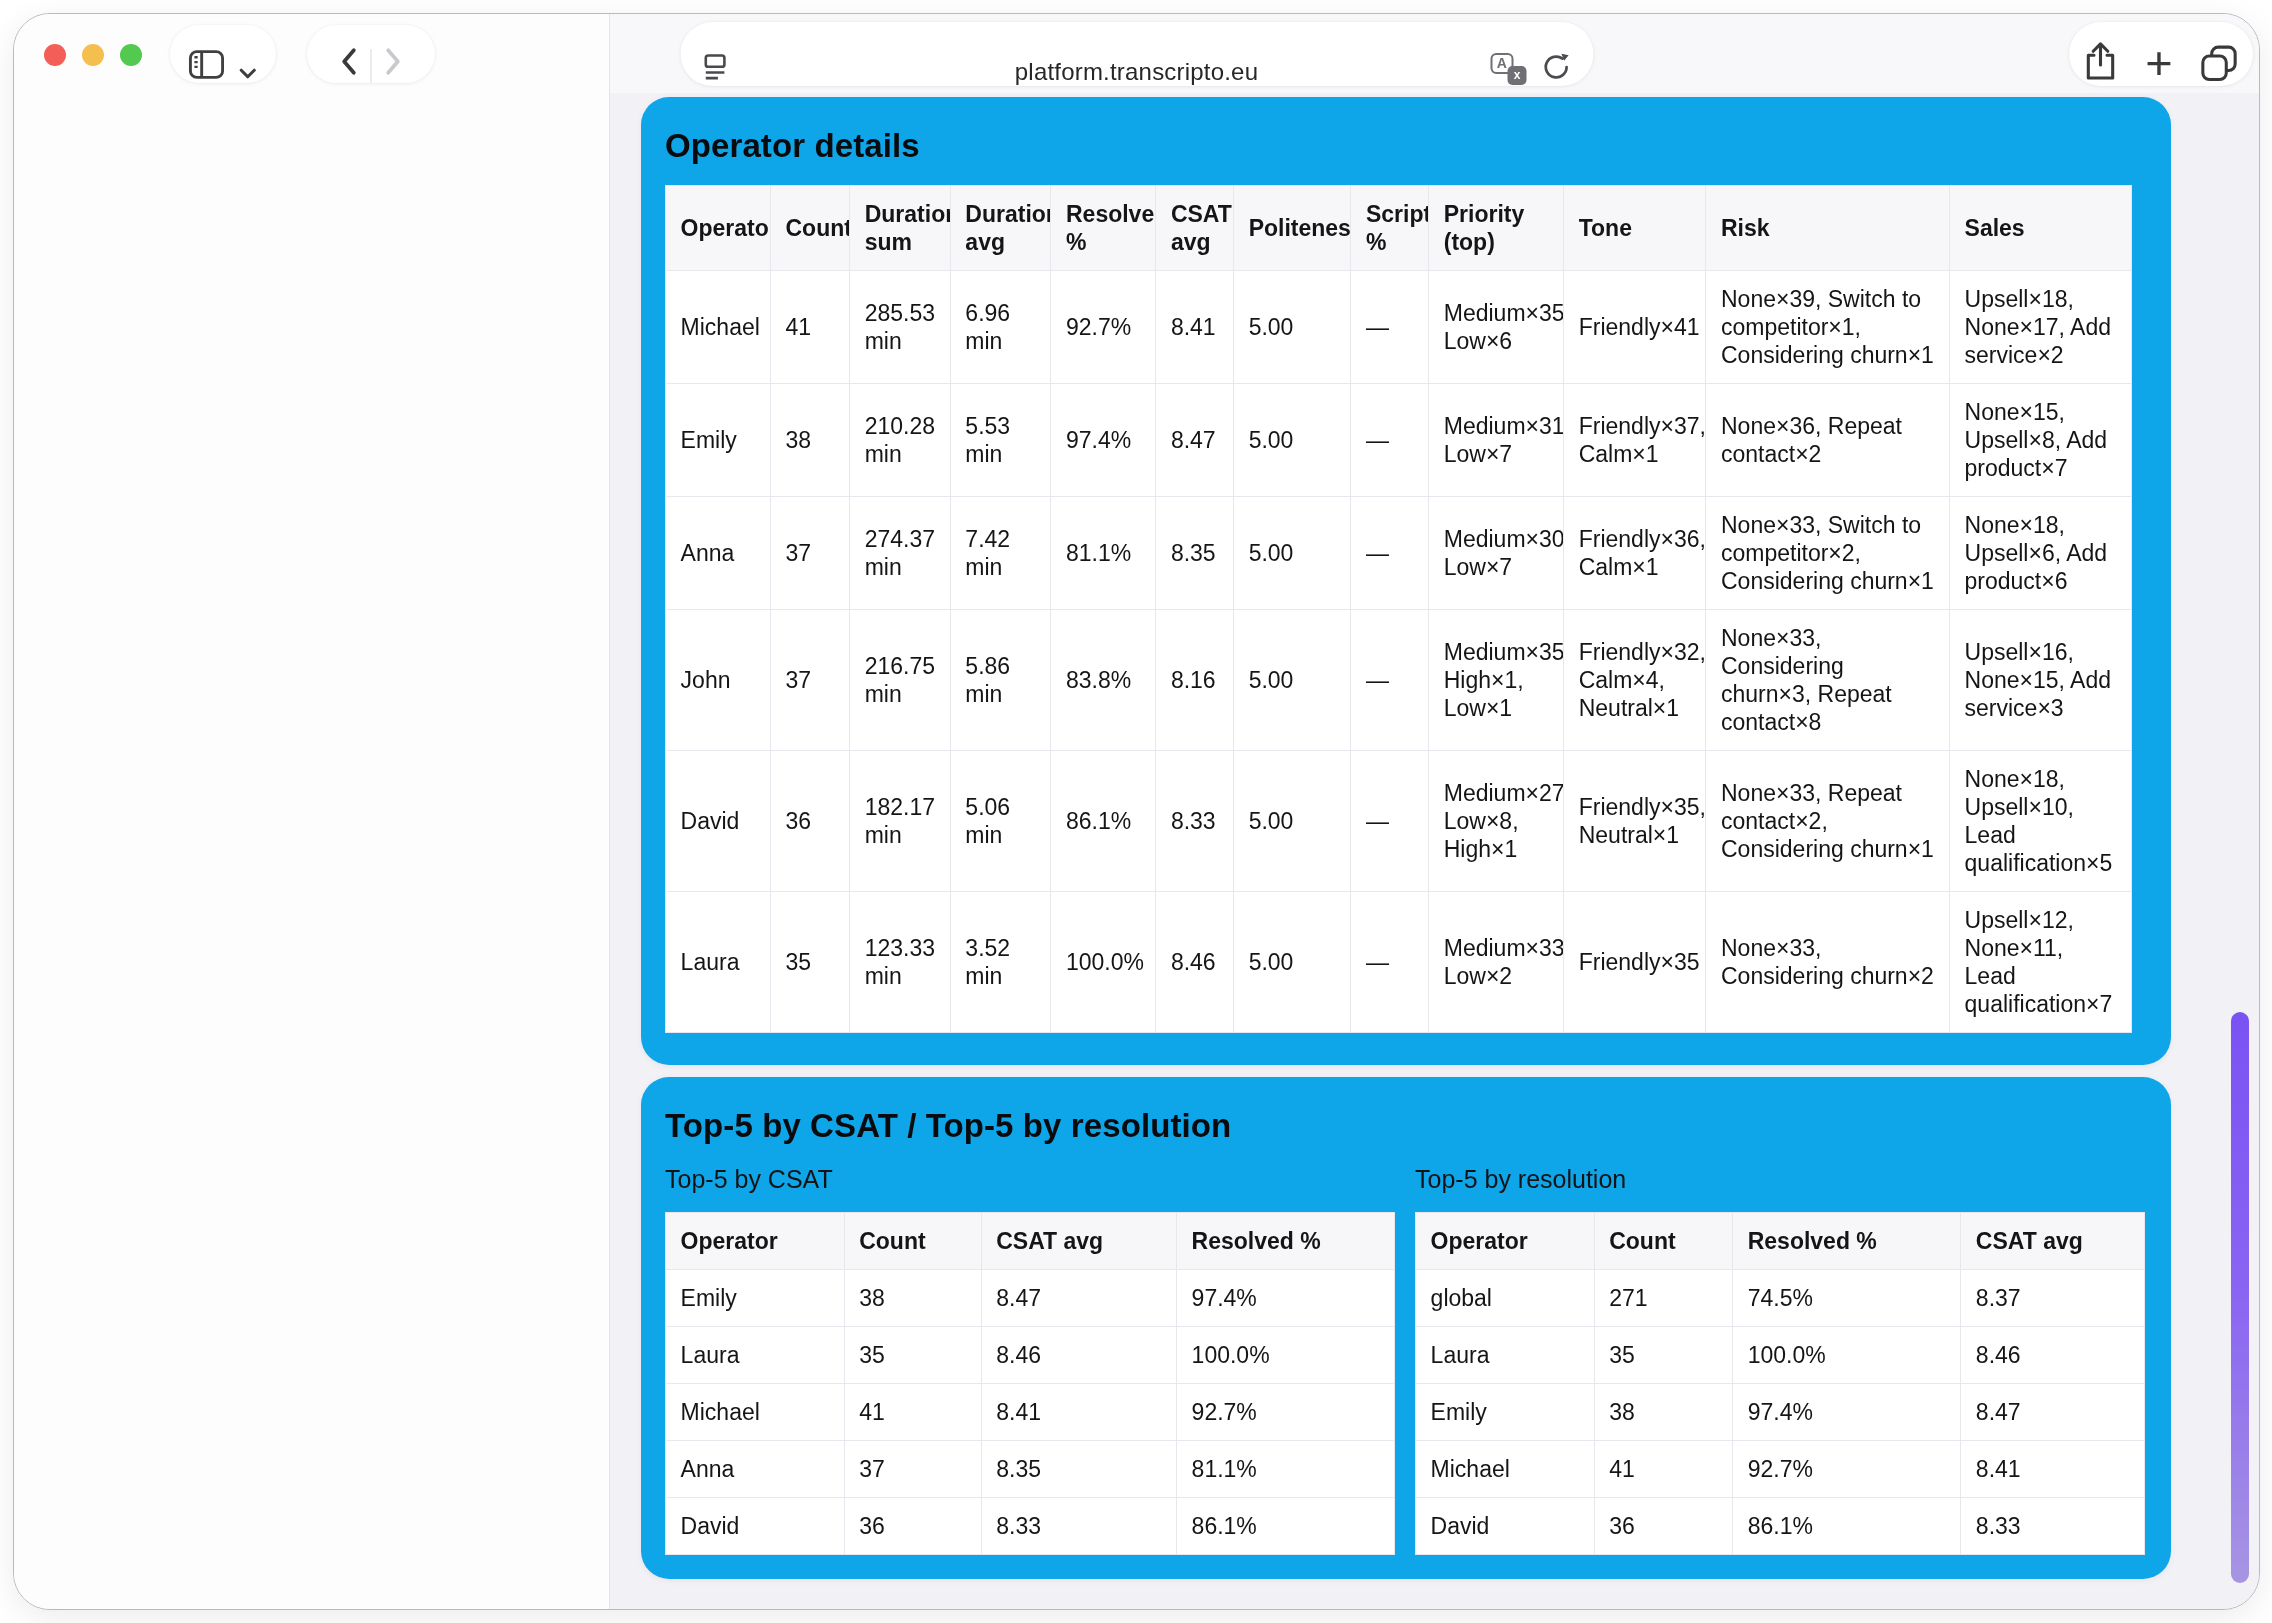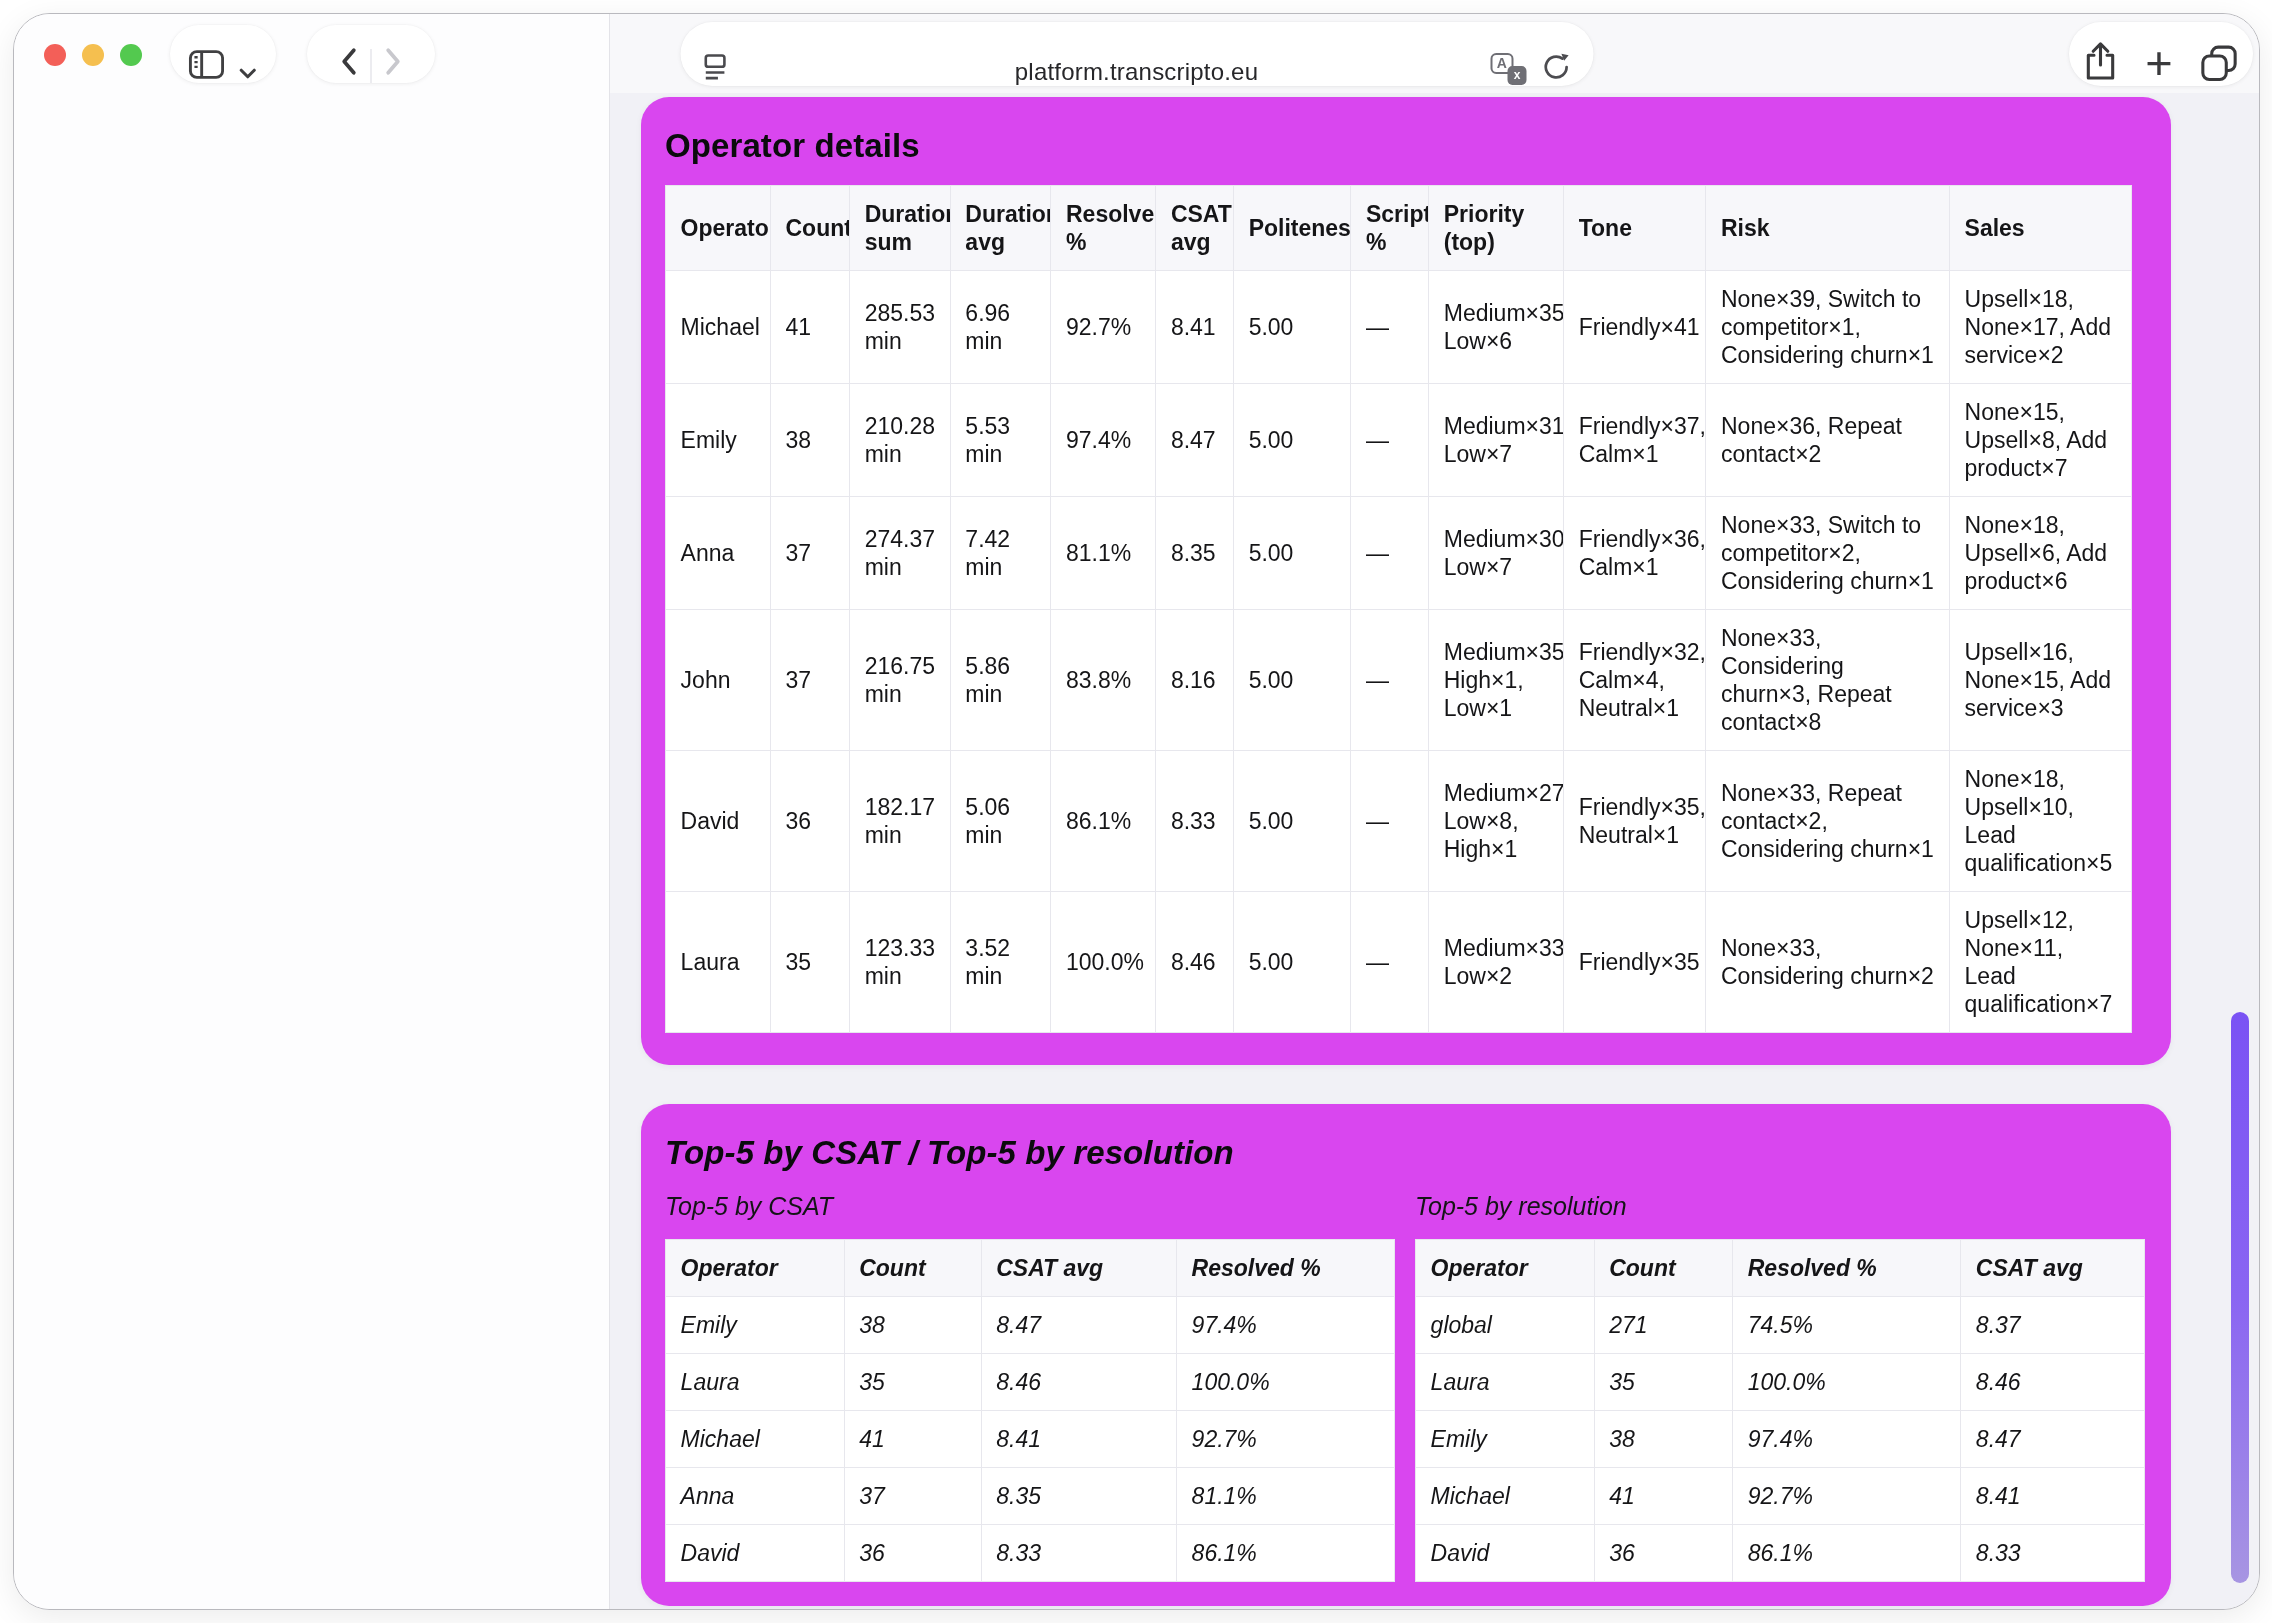--- a/index.html
+++ b/index.html
@@ -43,24 +43,24 @@
                  border: 2.4px solid #6f6f75; border-radius: 5.7px; color: #6f6f75;
                  font-size: 14px; font-weight: bold; display: flex; align-items: center;
                  justify-content: center; background: #fff; }
   .translate-x { position: absolute; right: 0; bottom: 0; width: 18.7px; height: 18.7px;
                  background: #6f6f75; border-radius: 4.9px; color: #fff; font-size: 12px;
                  font-weight: bold; display: flex; align-items: center; justify-content: center; }
   .plus-glyph { font-size: 47px; font-weight: 300; color: #3a3a3c; line-height: 1; }
 
   
   .content { position: absolute; left: 596px; top: 0; right: 0; bottom: 0; overflow: hidden; }
-  .card { background: #d946ef; border-radius: 28px; width: 1530px; margin-left: 31px;
+  .card { background: #0ea5e9; border-radius: 28px; width: 1530px; margin-left: 31px;
           box-shadow: 0 1.6px 6.5px rgba(25,25,55,0.05); }
   .card-1 { margin-top: 83px; padding: 31px 39px 32px 24px; }
-  .card-2 { margin-top: 39px; padding: 31px 18px 24px 24px; font-style: italic; }
+  .card-2 { margin-top: 12px; padding: 31px 18px 24px 24px; }
 
   h1 { font-size: 33px; line-height: 36px; font-weight: 700; color: #0b0b0d;
        margin-bottom: 21px; letter-spacing: 0.1px; }
   .subhead { font-size: 25px; line-height: 29px; font-weight: 400; color: #141416;
              margin-bottom: 18px; }
 
   table.grid { border-collapse: collapse; width: 100%; table-layout: fixed;
                font-size: 23px; color: #151517; }
   table.grid th, table.grid td { border: 1.6px solid #e7e7ed; padding: 14px 14.6px;
                vertical-align: middle; text-align: left; line-height: 28px;

